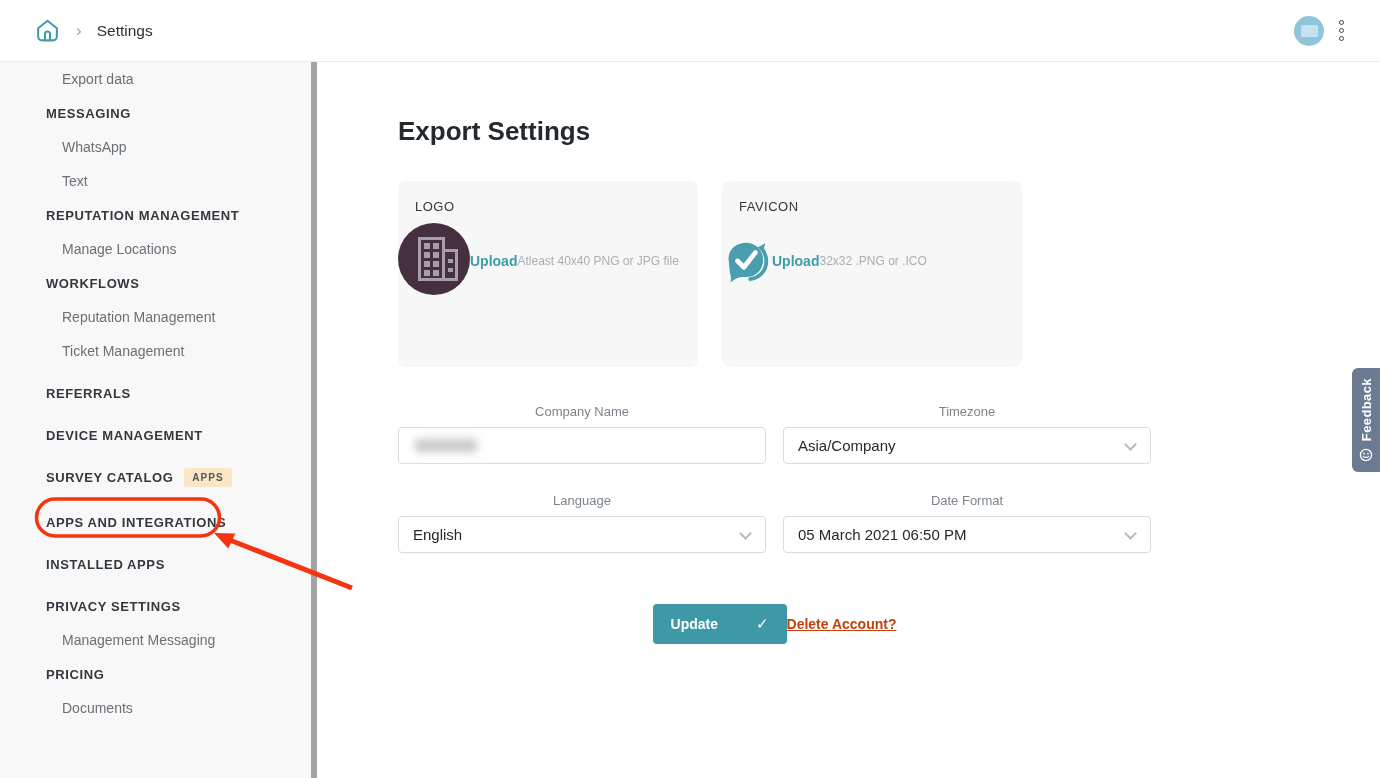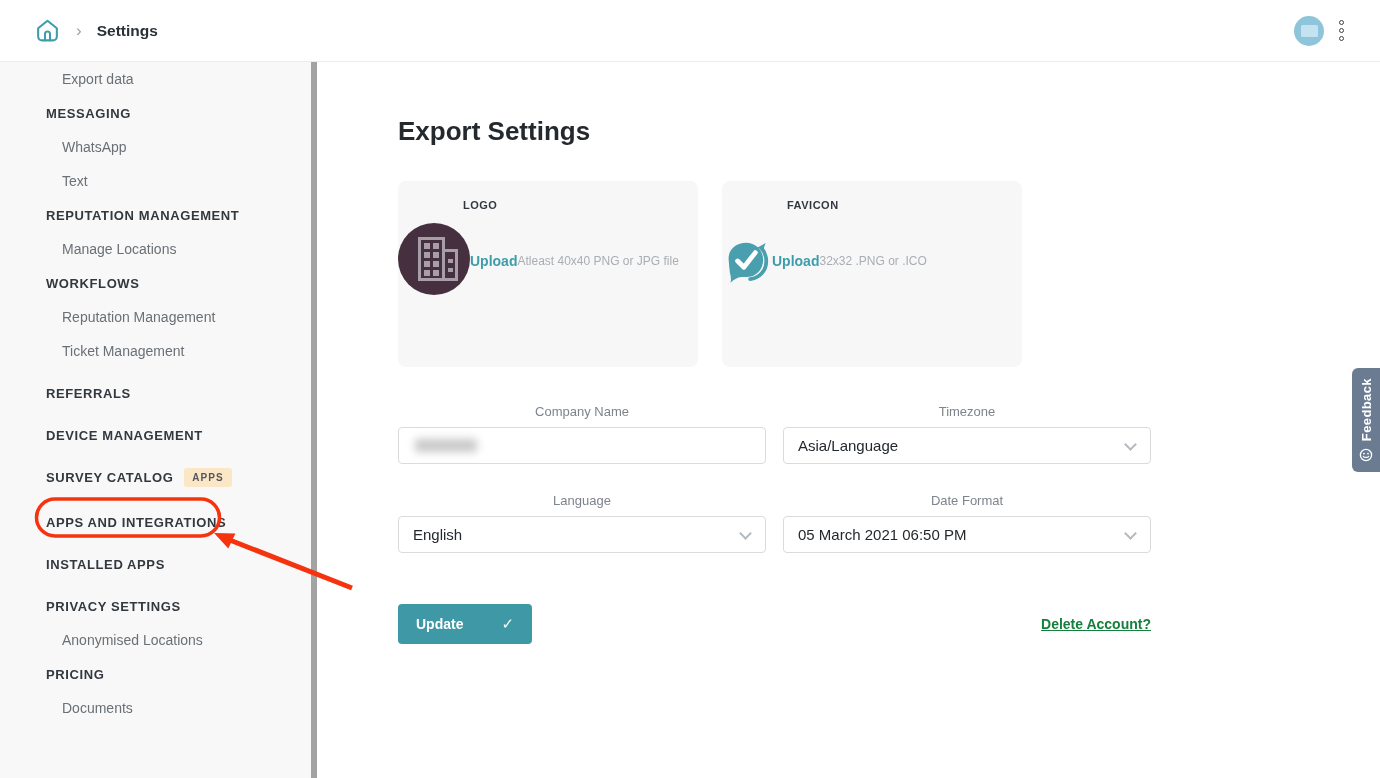--- a/index.html
+++ b/index.html
@@ -10,21 +10,21 @@
     position:relative; overflow:hidden;
   }
 
   
   .topbar {
     height:62px; background:#fff; border-bottom:1px solid #eaecee;
     display:flex; align-items:center; padding:0 34px;
     position:relative; z-index:10;
   }
   .crumb-sep { color:#9aa1a8; font-size:17px; margin:0 15px; font-weight:400; }
-  .crumb-current { font-size:15.5px; color:#2b3137; font-weight:700; }
+  .crumb-current { font-size:15.5px; color:#2b3137; font-weight:400; }
   .topbar-right { margin-left:auto; display:flex; align-items:center; }
   .avatar {
     width:30px; height:30px; border-radius:50%; background:#8ec5da;
     display:flex; align-items:center; justify-content:center; cursor:pointer;
   }
   .avatar-inner { width:17px; height:12px; background:#c4e2ef; border-radius:1.5px; }
   .kebab { display:flex; flex-direction:column; gap:3px; margin-left:13px; cursor:pointer; padding:2px; }
   .kebab i { width:5px; height:5px; border:1.5px solid #3c4247; border-radius:50%; display:block; }
 
   
@@ -46,21 +46,21 @@
 
   
   .main { flex:1; background:#fff; position:relative; }
   .page-title { font-size:26px; font-weight:700; color:#24292e; margin:54px 0 0 81px; }
 
   .cards-row { display:flex; gap:24px; margin:34px 0 0 81px; }
   .upload-card {
     width:300px; height:186px; background:#f7f7f8; border-radius:8px;
     position:relative; padding:18px 17px;
   }
-  .card-label { font-size:11px; font-weight:700; color:#32383e; letter-spacing:.5px;margin-left:48px; }
+  .card-label { font-size:13px; font-weight:400; color:#32383e; letter-spacing:.5px; }
   .card-center { position:absolute; left:0; right:0; top:34px; display:flex; flex-direction:row; align-items:center; }
   .upload-link { color:#3e9dab; font-size:14px; font-weight:700; margin-top:7px; cursor:pointer; }
   .upload-hint { color:#a9aeb3; font-size:12px; margin-top:7px; }
   .logo-circle-svg { margin-top:8px; }
   .favicon-svg { margin-top:22px; margin-bottom:9px; }
 
   .form-grid {
     margin:37px 0 0 81px; width:753px;
     display:grid; grid-template-columns:368px 368px; column-gap:17px; row-gap:29px;text-align:center;
   }
@@ -75,30 +75,30 @@
     border-right:2px solid #b4bac0; border-bottom:2px solid #b4bac0;
     transform:rotate(45deg);
   }
   .redacted-blob {
     width:62px; height:13px; background:#9b9b9b; border-radius:2px;
     filter:blur(4px); opacity:.55; margin-left:2px;
   }
 
   .actions-row {
     margin:51px 0 0 81px; width:753px;
-    display:flex; align-items:center; justify-content:space-between;
+    display:flex; align-items:center; justify-content:center;
   }
   .update-btn {
     width:134px; height:40px; background:#3f98a6; border:none; border-radius:4px;
     color:#fff; font-size:14px; font-weight:700; font-family:inherit;
     display:flex; align-items:center; justify-content:space-between;
     padding:0 18px; cursor:pointer;
   }
   .update-check { font-weight:400; font-size:15px; }
-  .delete-link { color:#15803d; font-size:14px; font-weight:600; text-decoration:underline; cursor:pointer; }
+  .delete-link { color:#c2410c; font-size:14px; font-weight:600; text-decoration:underline; cursor:pointer; }
 
   
   .feedback-tab {
     position:absolute; right:0; top:368px; width:28px; height:104px;
     background:#6b7c92; border-radius:6px 0 0 6px; z-index:40;
     display:flex; flex-direction:column; align-items:center; justify-content:center;
     gap:7px; cursor:pointer;
   }
   .feedback-label {
     color:#fff; font-size:13px; font-weight:700; letter-spacing:.4px;
@@ -178,21 +178,21 @@
     <div class="side-item header mt11">
         <span>APPS AND INTEGRATIONS</span>
       </div>
     <div class="side-item header mt8">
         <span>INSTALLED APPS</span>
       </div>
     <div class="side-item header mt8">
         <span>PRIVACY SETTINGS</span>
       </div>
     <div class="side-item sub">
-        <span>Anonymised Locations</span>
+        <span>Management Messaging</span>
       </div>
     <div class="side-item header">
         <span>PRICING</span>
       </div>
     <div class="side-item sub">
         <span>Documents</span>
       </div>
   </div>
 
   <div class="main">
@@ -249,21 +249,21 @@
     <div class="form-grid">
       <div>
         <div class="field-label">Company Name</div>
         <div class="input-box">
           <div class="redacted-blob"></div>
         </div>
       </div>
       <div>
         <div class="field-label">Timezone</div>
         <div class="select-box">
-          <span>Asia/Language</span>
+          <span>Asia/Company</span>
           <span class="chev"></span>
         </div>
       </div>
       <div>
         <div class="field-label">Language</div>
         <div class="select-box">
           <span>English</span>
           <span class="chev"></span>
         </div>
       </div>

